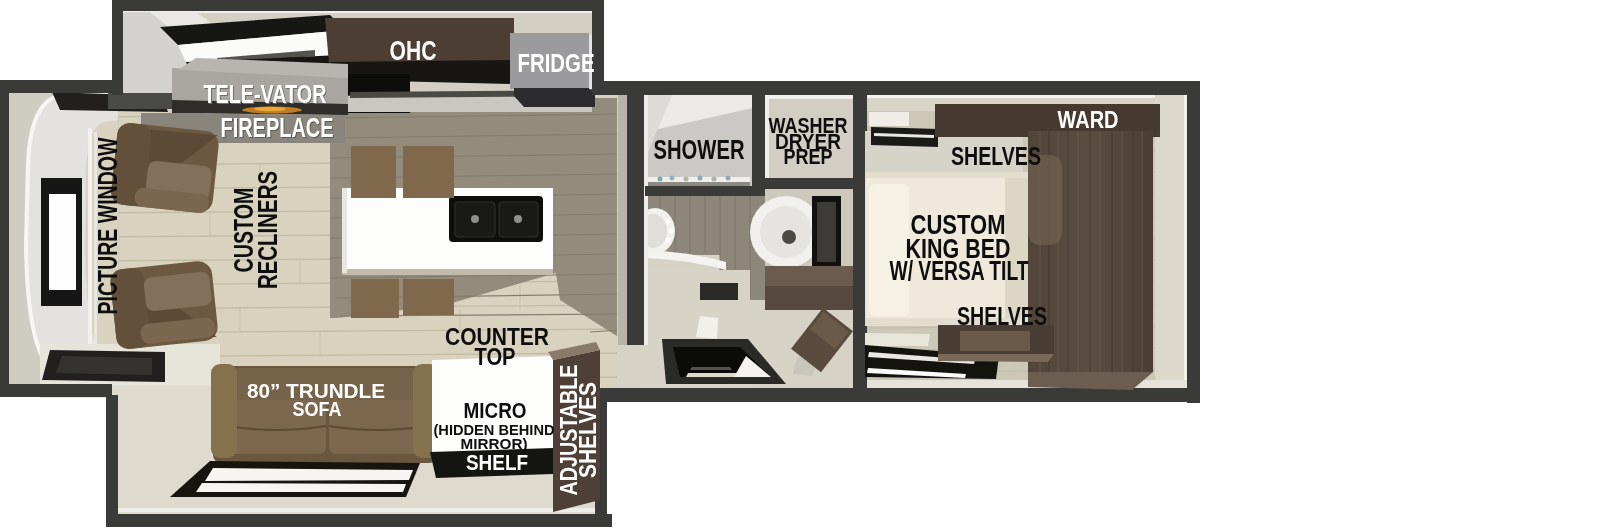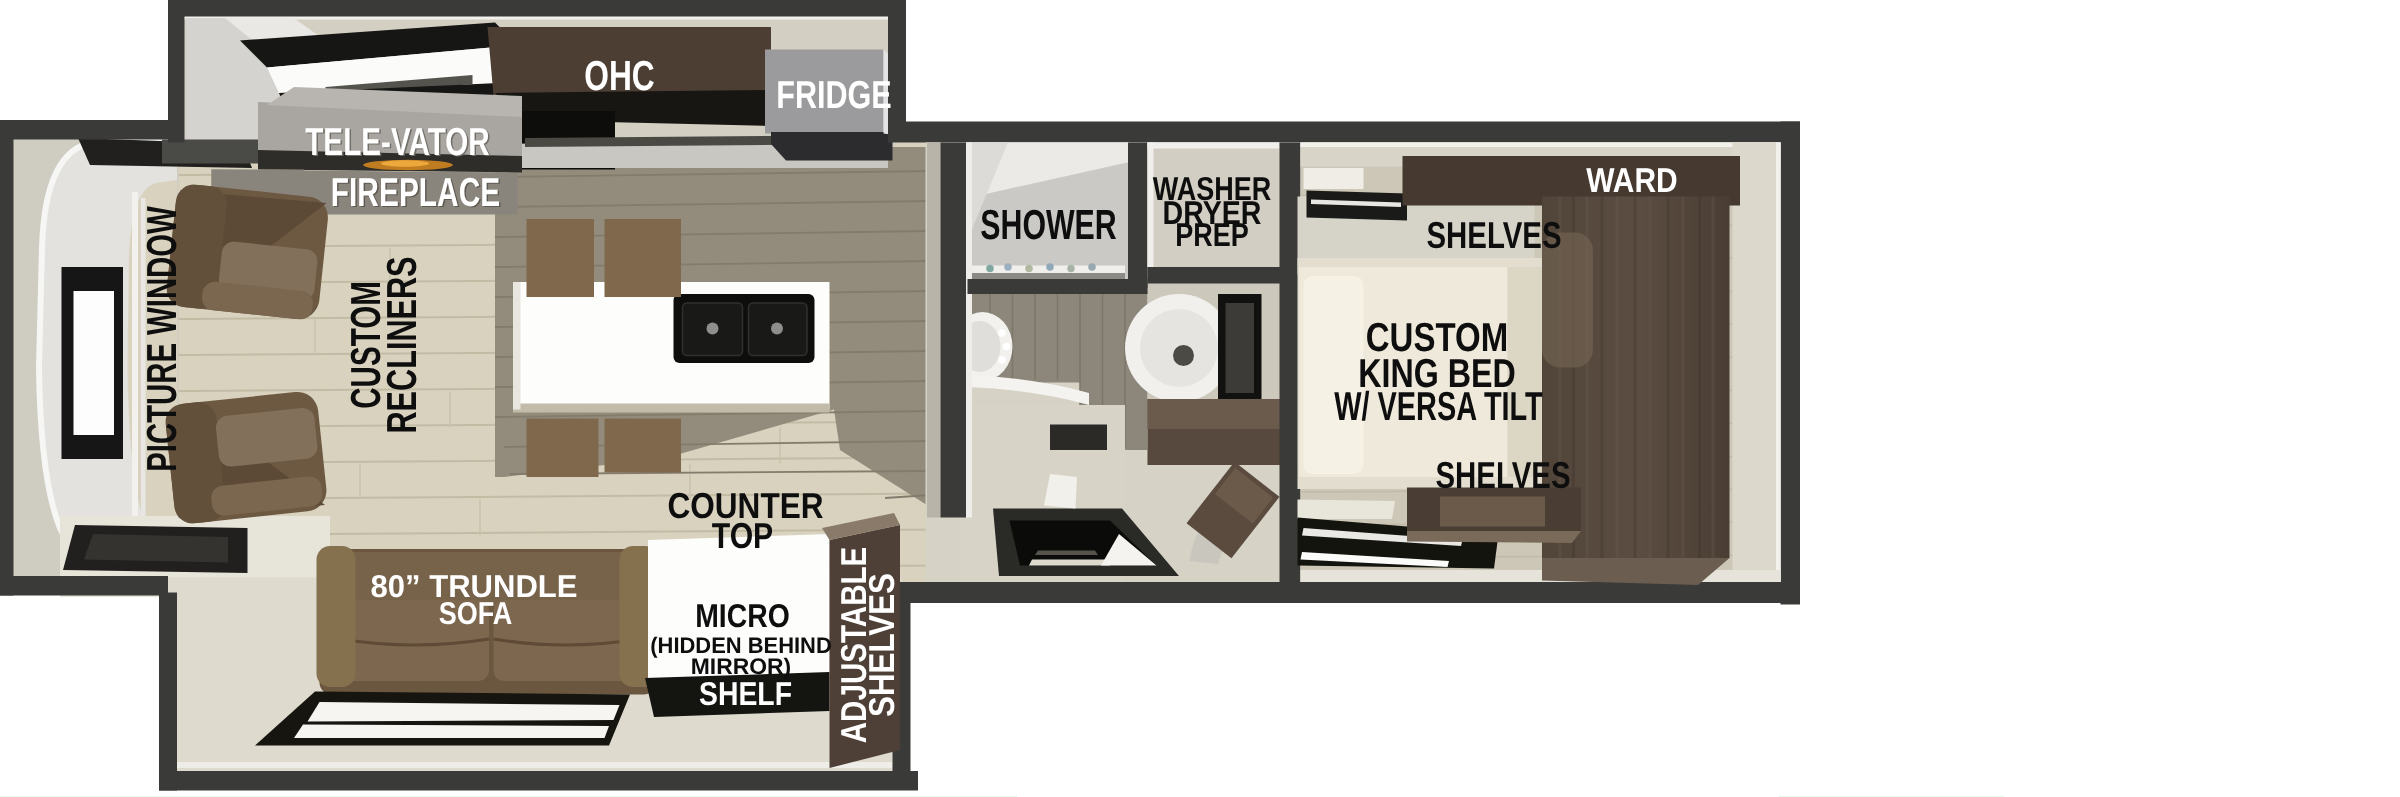--- a/index.html
+++ b/index.html
@@ -1,16 +1,16 @@
 <!DOCTYPE html>
 <html><head>
 <meta charset="utf-8">
 <style>
   html,body{margin:0;padding:0;background:#ffffff;}
-  .wrap{width:1336px;height:531px;position:relative;overflow:hidden;background:#86efac;}
+  .wrap{width:1336px;height:531px;position:relative;overflow:hidden;background:#14b8a6;}
   text{font-family:"Liberation Sans",sans-serif;font-weight:bold;}
 </style>
 </head>
 <body>
 <div class="wrap">
 <svg width="1600" height="531" viewBox="0 0 1600 531" xmlns="http://www.w3.org/2000/svg">
 <defs>
   <linearGradient id="woodcol" x1="0" y1="0" x2="1" y2="0">
     <stop offset="0" stop-color="#514439"></stop>
           <stop offset="0.5" stop-color="#5b4d41"></stop>

